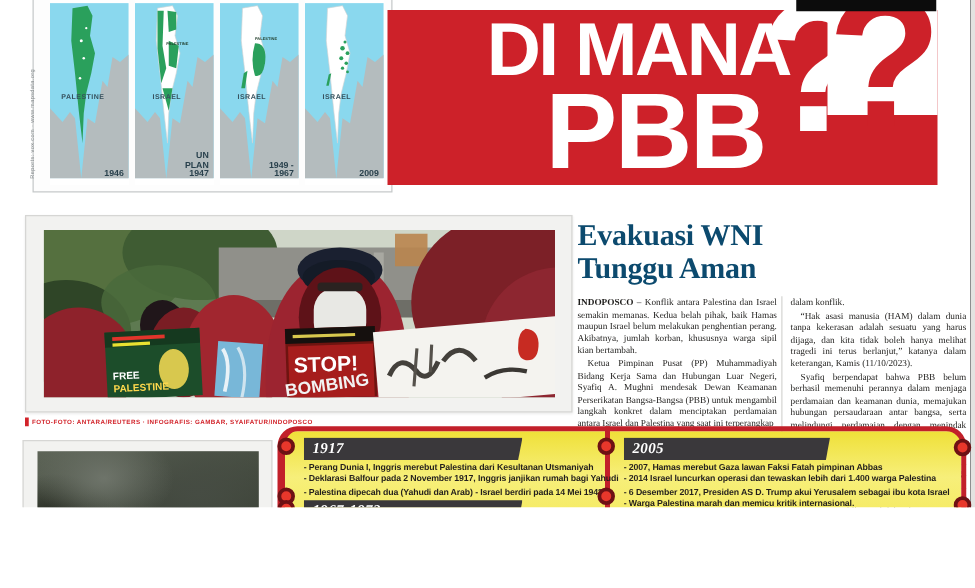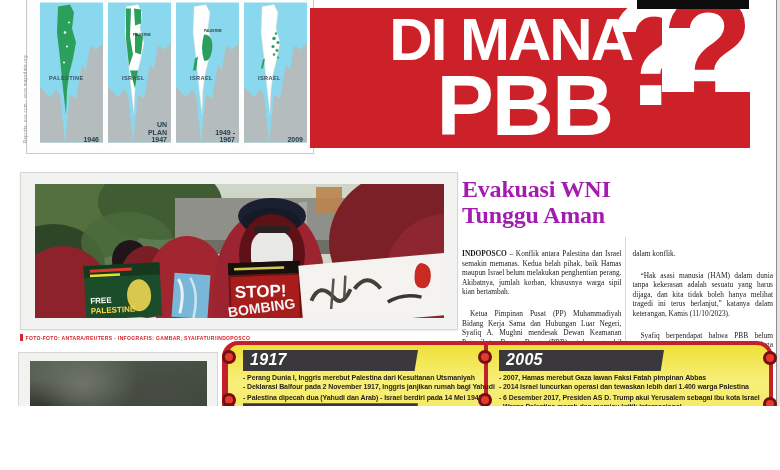--- a/index.html
+++ b/index.html
@@ -51,44 +51,44 @@
          background:
           radial-gradient(80px 55px at 30% 18%, #6e746a 0%, rgba(0,0,0,0) 70%),
           radial-gradient(100px 70px at 72% 28%, #464c43 0%, rgba(0,0,0,0) 75%),
           radial-gradient(90px 80px at 50% 65%, #343a30 0%, rgba(0,0,0,0) 80%),
           radial-gradient(70px 60px at 8% 55%, #171a12 0%, rgba(0,0,0,0) 80%),
           radial-gradient(110px 80px at 55% 100%, #20241b 0%, rgba(0,0,0,0) 85%),
           linear-gradient(160deg,#5d6457 0%,#434a3e 45%,#2a2e24 100%);}
 
   
   .article{position:absolute;left:462px;top:176px;width:311px;font-family:"Liberation Serif",serif;color:#1d1c1a;}
-  .art-title{font-size:24px;line-height:26px;font-weight:bold;color:#a21caf;letter-spacing:-.2px;}
+  .art-title{font-size:24px;line-height:26px;font-weight:bold;color:#0c4a6e;letter-spacing:-.2px;}
   .art-cols{display:flex;margin-top:9px;}
   .art-col1{width:160px;}
   .art-col2{width:141px;margin-left:4px;padding-left:6px;border-left:1px solid #d6d6d4;}
-  .article p{margin:12px 0 1px 0;font-size:7.4px;line-height:9.6px;text-align:justify;}
+  .article p{margin:0 0 1px 0;font-size:7.4px;line-height:9.6px;text-align:justify;}
   .article p.indent{text-indent:8px;}
   .kicker{font-weight:bold;}
   .read-more{margin-top:1px;text-align:right;font-size:7.4px;font-weight:bold;color:#1d1c1a;}
   .read-more .marker{color:#d2232a;font-family:"Liberation Sans",sans-serif;font-size:6.5px;}
 
   
   .timeline{position:absolute;left:222px;top:341px;width:551px;height:175px;box-sizing:border-box;
             border:4px solid #c2202a;border-left-width:6px;border-radius:16px;
             background:linear-gradient(180deg,#efe038 0%,#f7ef7a 22%,#f3e64c 60%,#eedd33 100%);
             overflow:visible;}
   .tl-cols{position:absolute;left:0;top:0;width:100%;height:100%;display:flex;padding:5px 0 0 15px;box-sizing:border-box;}
   .tl-col{position:relative;}
   .tl-col-left{width:240px;}
   .tl-col-right{width:266px;margin-left:16px;}
   .rail-mid{position:absolute;left:256px;top:-4px;bottom:-4px;width:4px;background:#c2202a;}
   .tl-entry{position:relative;margin-bottom:1px;}
-  .tl-chip{position:relative;width:168px;background:#3a383b;color:#fff;font-size:16px;font-weight:bold;
+  .tl-chip{position:relative;width:168px;background:#3a383b;color:#fff;font-size:12px;font-weight:bold;
            font-style:italic;letter-spacing:.3px;padding:1px 0 2px 7px;margin-bottom:2px;
-           clip-path:polygon(0 0,100% 0,98% 100%,0 100%);}
+           clip-path:polygon(0 0,100% 0,98% 100%,0 100%);font-family:Liberation Serif, serif;}
   .tl-col-right .tl-chip{width:158px;}
   .tl-dot{position:absolute;left:-21px;top:0px;width:8px;height:8px;border-radius:50%;
           background:#e8372b;border:3px solid #6e1114;z-index:2;}
   .tl-item{font-size:7px;font-weight:bold;color:#231f1c;line-height:9.4px;white-space:nowrap;letter-spacing:-.1px;}
   .tl-dot-right{position:absolute;right:-8px;width:8px;height:8px;border-radius:50%;
                 background:#e8372b;border:3px solid #6e1114;z-index:2;}
 </style>
 </head>
 <body>
 

